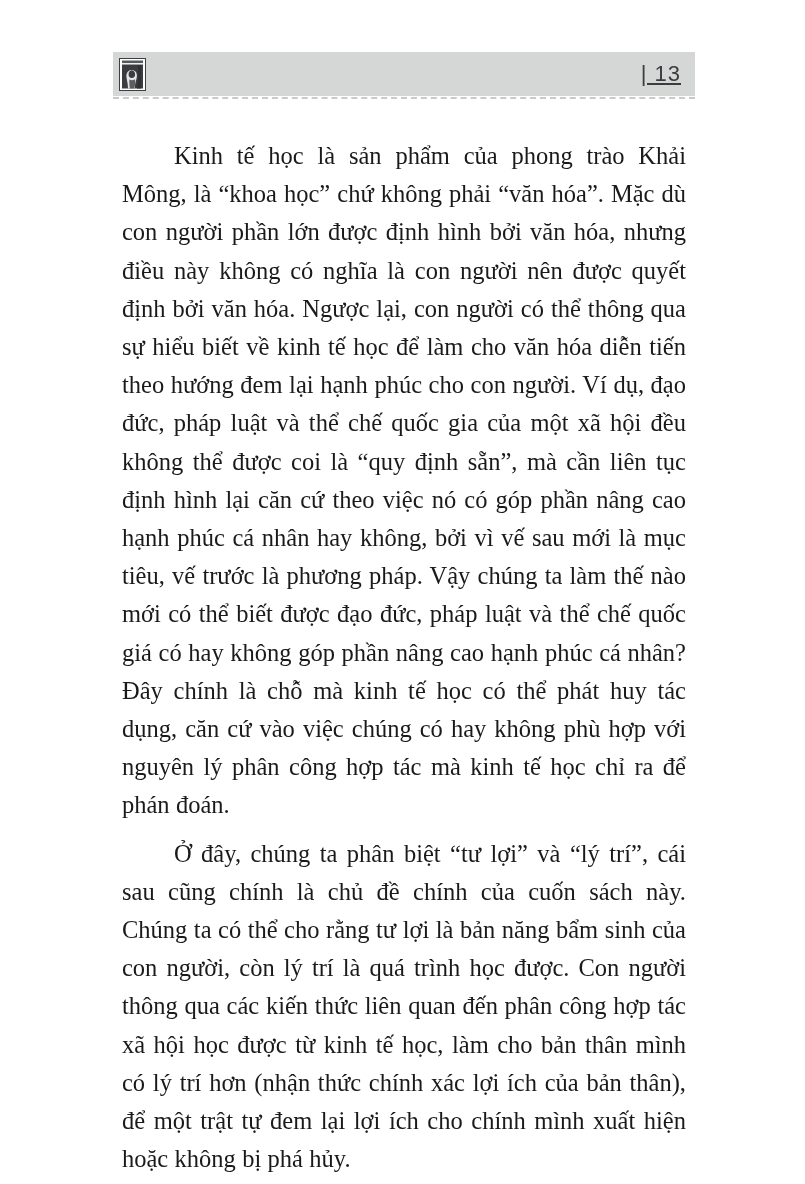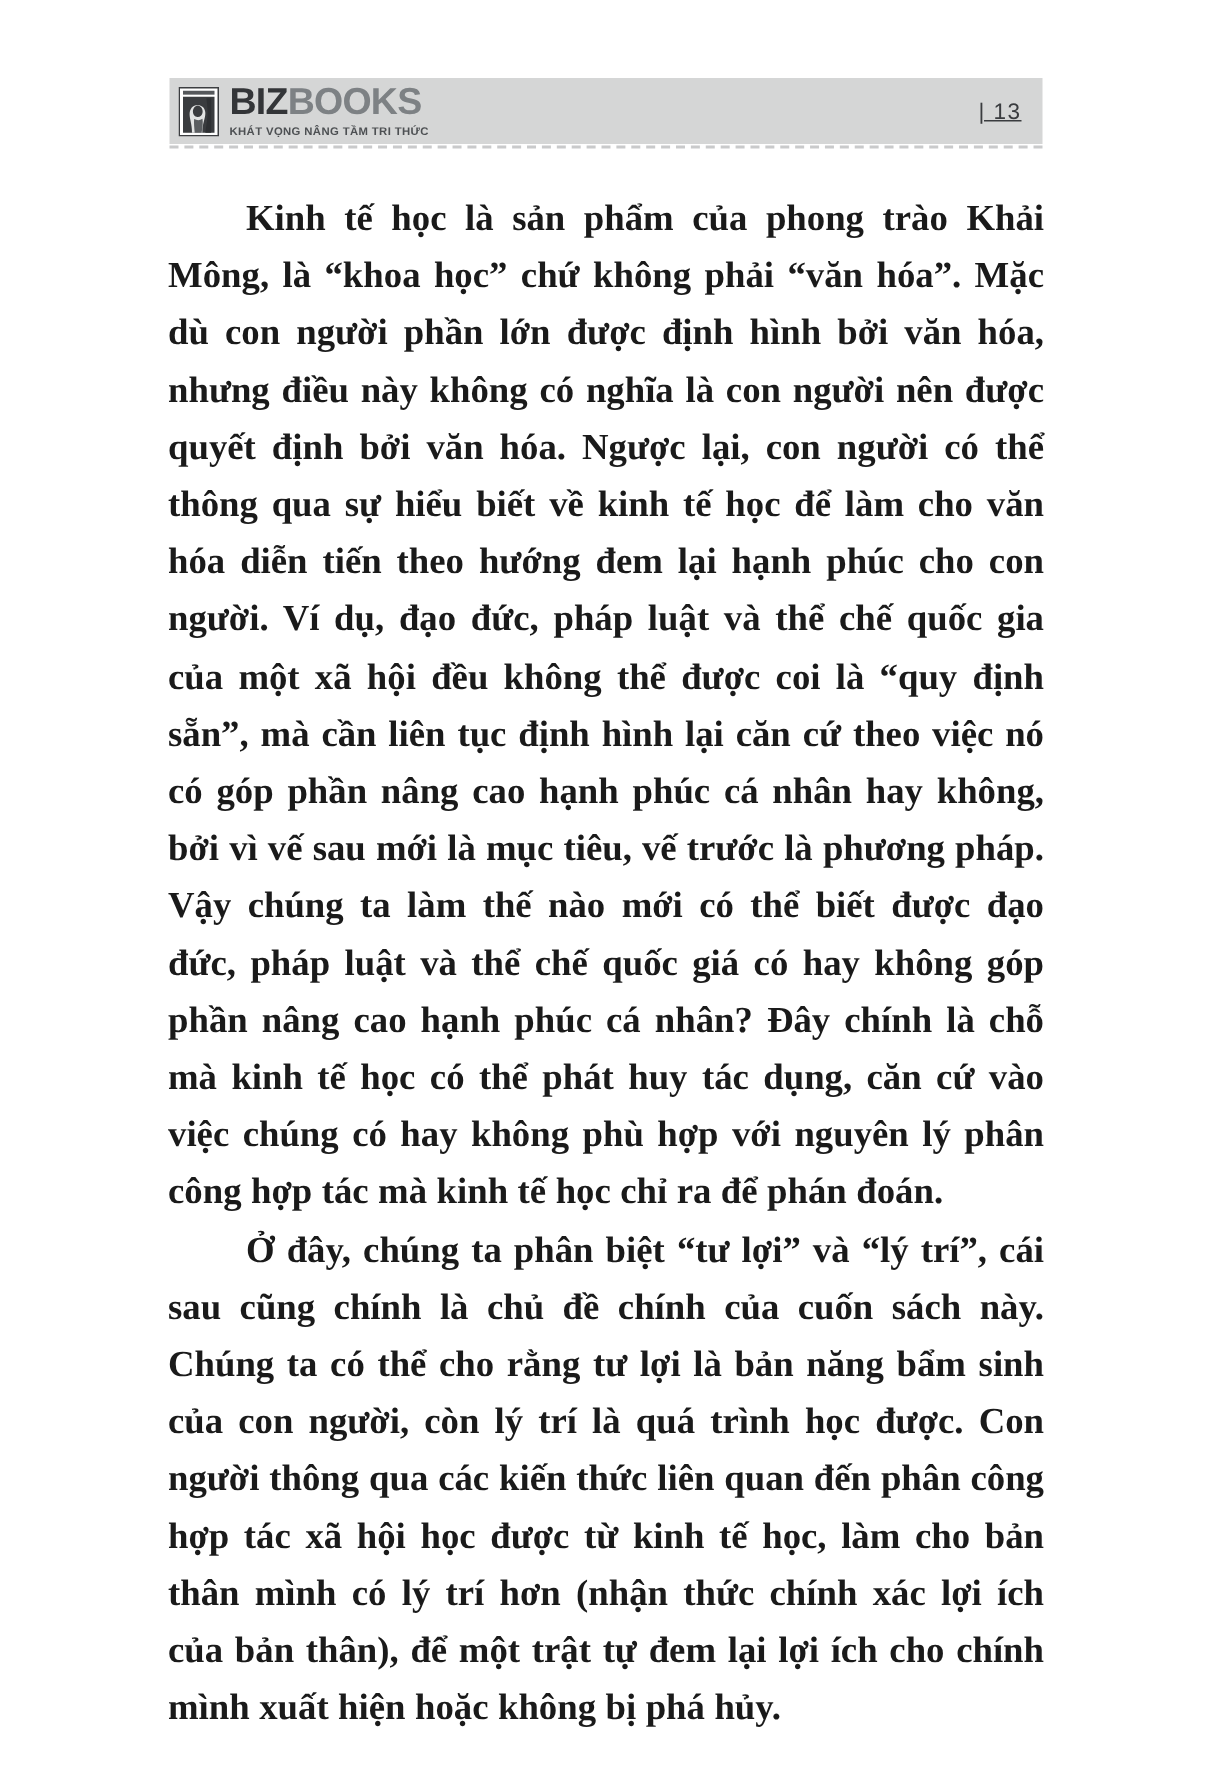--- a/index.html
+++ b/index.html
@@ -84,21 +84,21 @@
     letter-spacing: 0.25px;
     color: #4d5053;
     margin-top: 3px;
     white-space: nowrap;
     transform: scaleX(1.02);
     transform-origin: left center;
   }
 
   .folio {
     font-family: "Liberation Sans", "DejaVu Sans", sans-serif;
-    font-size: 15px;
+    font-size: 22px;
     color: #3a3c3f;
     letter-spacing: 1px;
     white-space: nowrap;
     text-decoration: underline;
   }
 
   .header-rule {
     position: absolute;
     left: 113px;
     top: 97px;
@@ -109,29 +109,28 @@
 
   
   .body-text {
     position: absolute;
     left: 112px;
     top: 127px;
     width: 584px;
   }
 
   .body-text p {
-    margin: 0;
+    margin: 10px;
     text-align: justify;
     text-justify: inter-word;
     font-size: 24.5px;
     line-height: 38.2px;
     text-indent: 52px;
     hyphens: none;
     word-spacing: 0.2px;
-    font-weight: bold;
   }
 
   
   .body-text p:last-child { }
 </style>
 </head>
 <body>
 
 <div class="page">
 
@@ -141,24 +140,20 @@
       <svg class="book-icon" viewBox="0 0 27 33" aria-hidden="true">
         <rect x="0.5" y="0.5" width="26" height="32" fill="#ffffff" stroke="#3c3e41" stroke-width="1"></rect>
         <rect x="3" y="2.5" width="21" height="2.6" fill="#55585b"></rect>
         <rect x="3" y="6.5" width="21" height="24" fill="#3a3c3f"></rect>
         <path d="M9 30.5 c0 -6 -1.6 -9 -1.6 -12.5 c0 -3.4 2.2 -6 5.3 -6 c3.1 0 5.2 2.4 5.2 5.4 c0 4 -2 6.6 -2 13.1 z" fill="#e2e3e3"></path>
         <path d="M12.7 12.3 c2.3 0.3 3.6 2.2 3.4 4.4 c-0.2 2.3 -1.8 3.4 -3.4 3.3 c-1.9 -0.1 -3.1 -1.6 -3.1 -3.6 c0 -2.1 1.3 -3.9 3.1 -4.1 z" fill="#3a3c3f"></path>
         <path d="M10.4 21.4 c1.9 1 3.9 1 5.6 -0.2 c0.4 2.6 0.1 5.4 -0.6 9.3 l-4.6 0 c-0.3 -3.5 -0.6 -6.4 -0.4 -9.1 z" fill="#5b5e61"></path>
         <path d="M18.6 7.5 l3.2 0 l0 23 l-3.9 0 c0.5 -4 1.1 -7 1.4 -10.3 c0.3 -3.4 0 -7.4 -0.7 -12.7 z" fill="#2e3033"></path>
       </svg>
 
-      <div class="brand-text">
-        <div class="wordmark"><span class="biz">BIZ</span><span class="books">BOOKS</span></div>
-        <div class="tagline">KHÁT VỌNG NÂNG TẦM TRI THỨC</div>
-      </div>
     </div>
 
     <div class="folio">| 13</div>
   </div>
 
   <div class="header-rule"></div>
 
   <div class="body-text">
     <p>Kinh tế học là sản phẩm của phong trào Khải Mông, là “khoa học” chứ không phải “văn hóa”. Mặc dù con người phần lớn được định hình bởi văn hóa, nhưng điều này không có nghĩa là con người nên được quyết định bởi văn hóa. Ngược lại, con người có thể thông qua sự hiểu biết về kinh tế học để làm cho văn hóa diễn tiến theo hướng đem lại hạnh phúc cho con người. Ví dụ, đạo đức, pháp luật và thể chế quốc gia của một xã hội đều không thể được coi là “quy định sẵn”, mà cần liên tục định hình lại căn cứ theo việc nó có góp phần nâng cao hạnh phúc cá nhân hay không, bởi vì vế sau mới là mục tiêu, vế trước là phương pháp. Vậy chúng ta làm thế nào mới có thể biết được đạo đức, pháp luật và thể chế quốc giá có hay không góp phần nâng cao hạnh phúc cá nhân? Đây chính là chỗ mà kinh tế học có thể phát huy tác dụng, căn cứ vào việc chúng có hay không phù hợp với nguyên lý phân công hợp tác mà kinh tế học chỉ ra để phán đoán.</p>
     <p>Ở đây, chúng ta phân biệt “tư lợi” và “lý trí”, cái sau cũng chính là chủ đề chính của cuốn sách này. Chúng ta có thể cho rằng tư lợi là bản năng bẩm sinh của con người, còn lý trí là quá trình học được. Con người thông qua các kiến thức liên quan đến phân công hợp tác xã hội học được từ kinh tế học, làm cho bản thân mình có lý trí hơn (nhận thức chính xác lợi ích của bản thân), để một trật tự đem lại lợi ích cho chính mình xuất hiện hoặc không bị phá hủy.</p>

